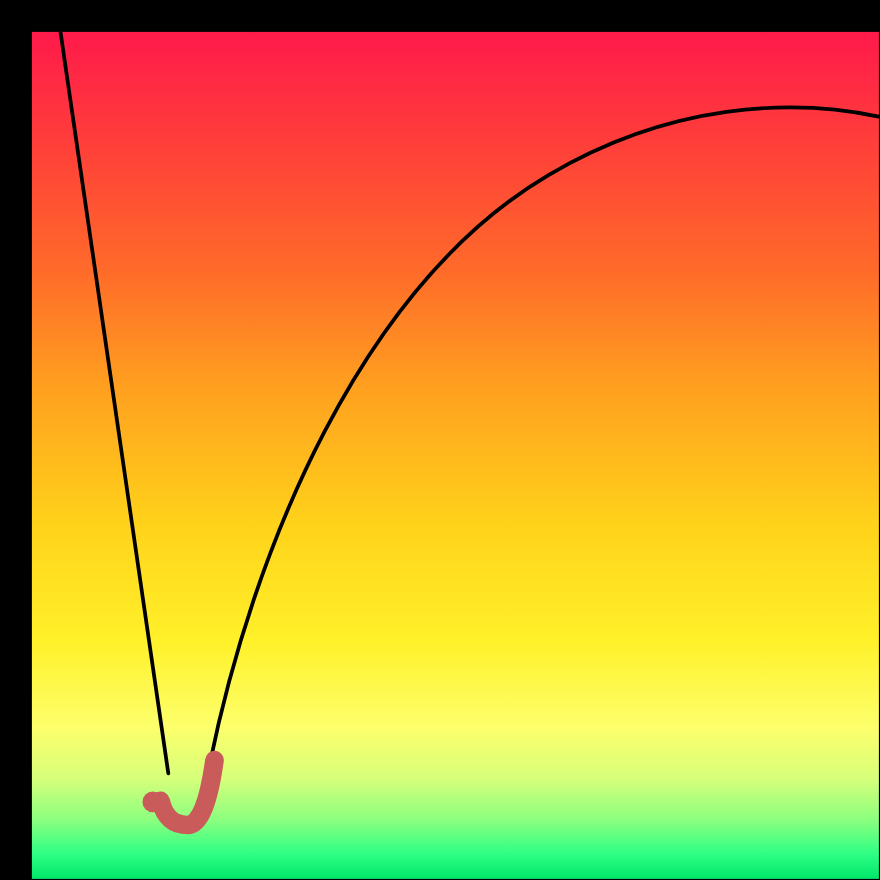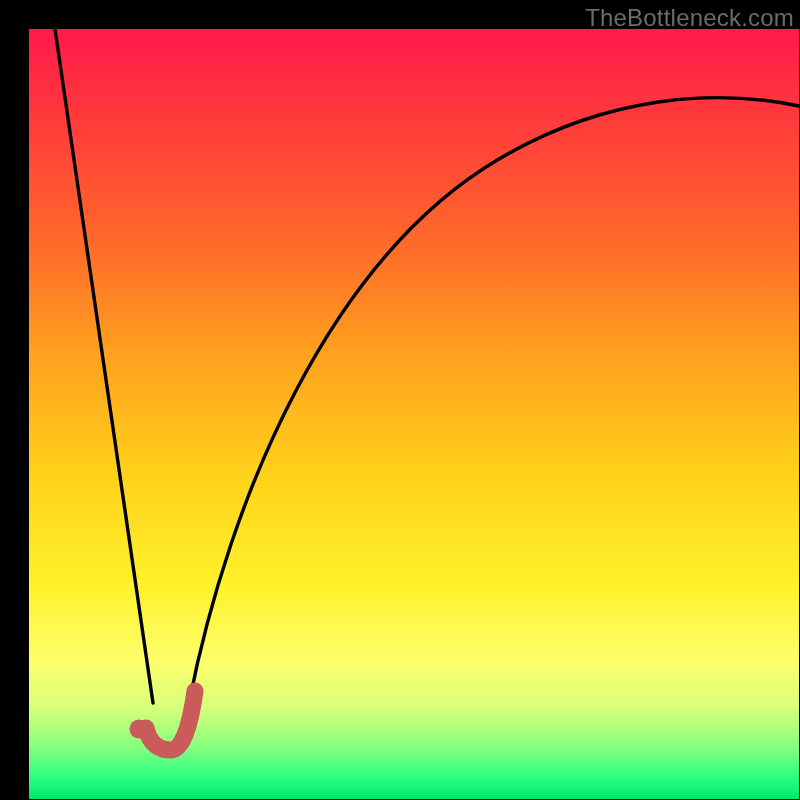--- a/index.html
+++ b/index.html
@@ -52,21 +52,20 @@
   svg.curves {
     position: absolute;
     left: 0;
     top: 0;
   }
 </style>
 </head>
 <body>
 
 <div class="frame">
-  <div class="watermark">TheBottleneck.com</div>
 
   <div class="plot">
     <svg class="curves" width="770" height="770" viewBox="0 0 770 770">
 
       <path d="M 26 0
                L 124 674" stroke="#000" stroke-width="3.4" fill="none" stroke-linecap="round"></path>
 
       <path d="M 160 674
                C 200 470, 300 230, 470 130
                C 580 65, 690 60, 770 77" stroke="#000" stroke-width="3.4" fill="none" stroke-linecap="round"></path>

